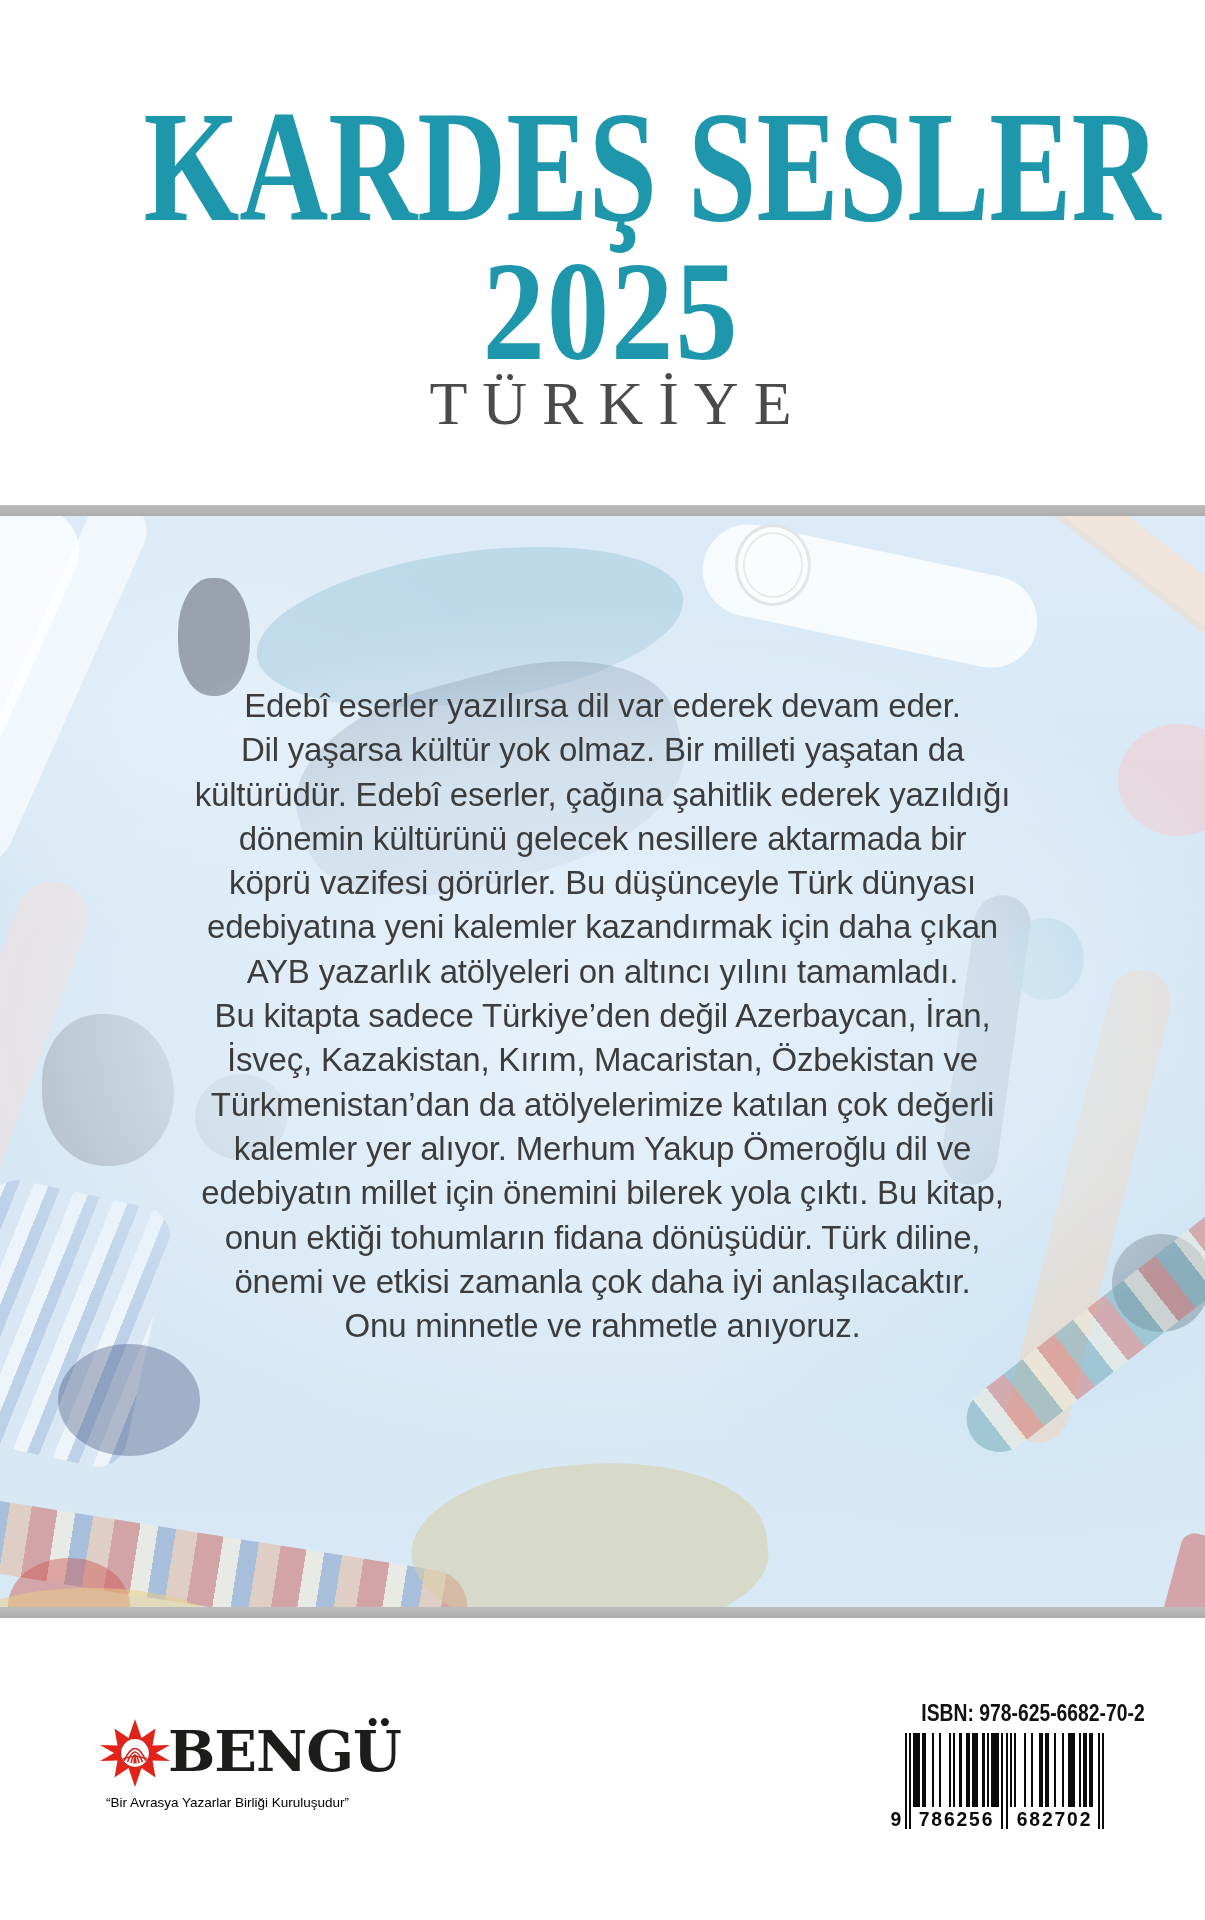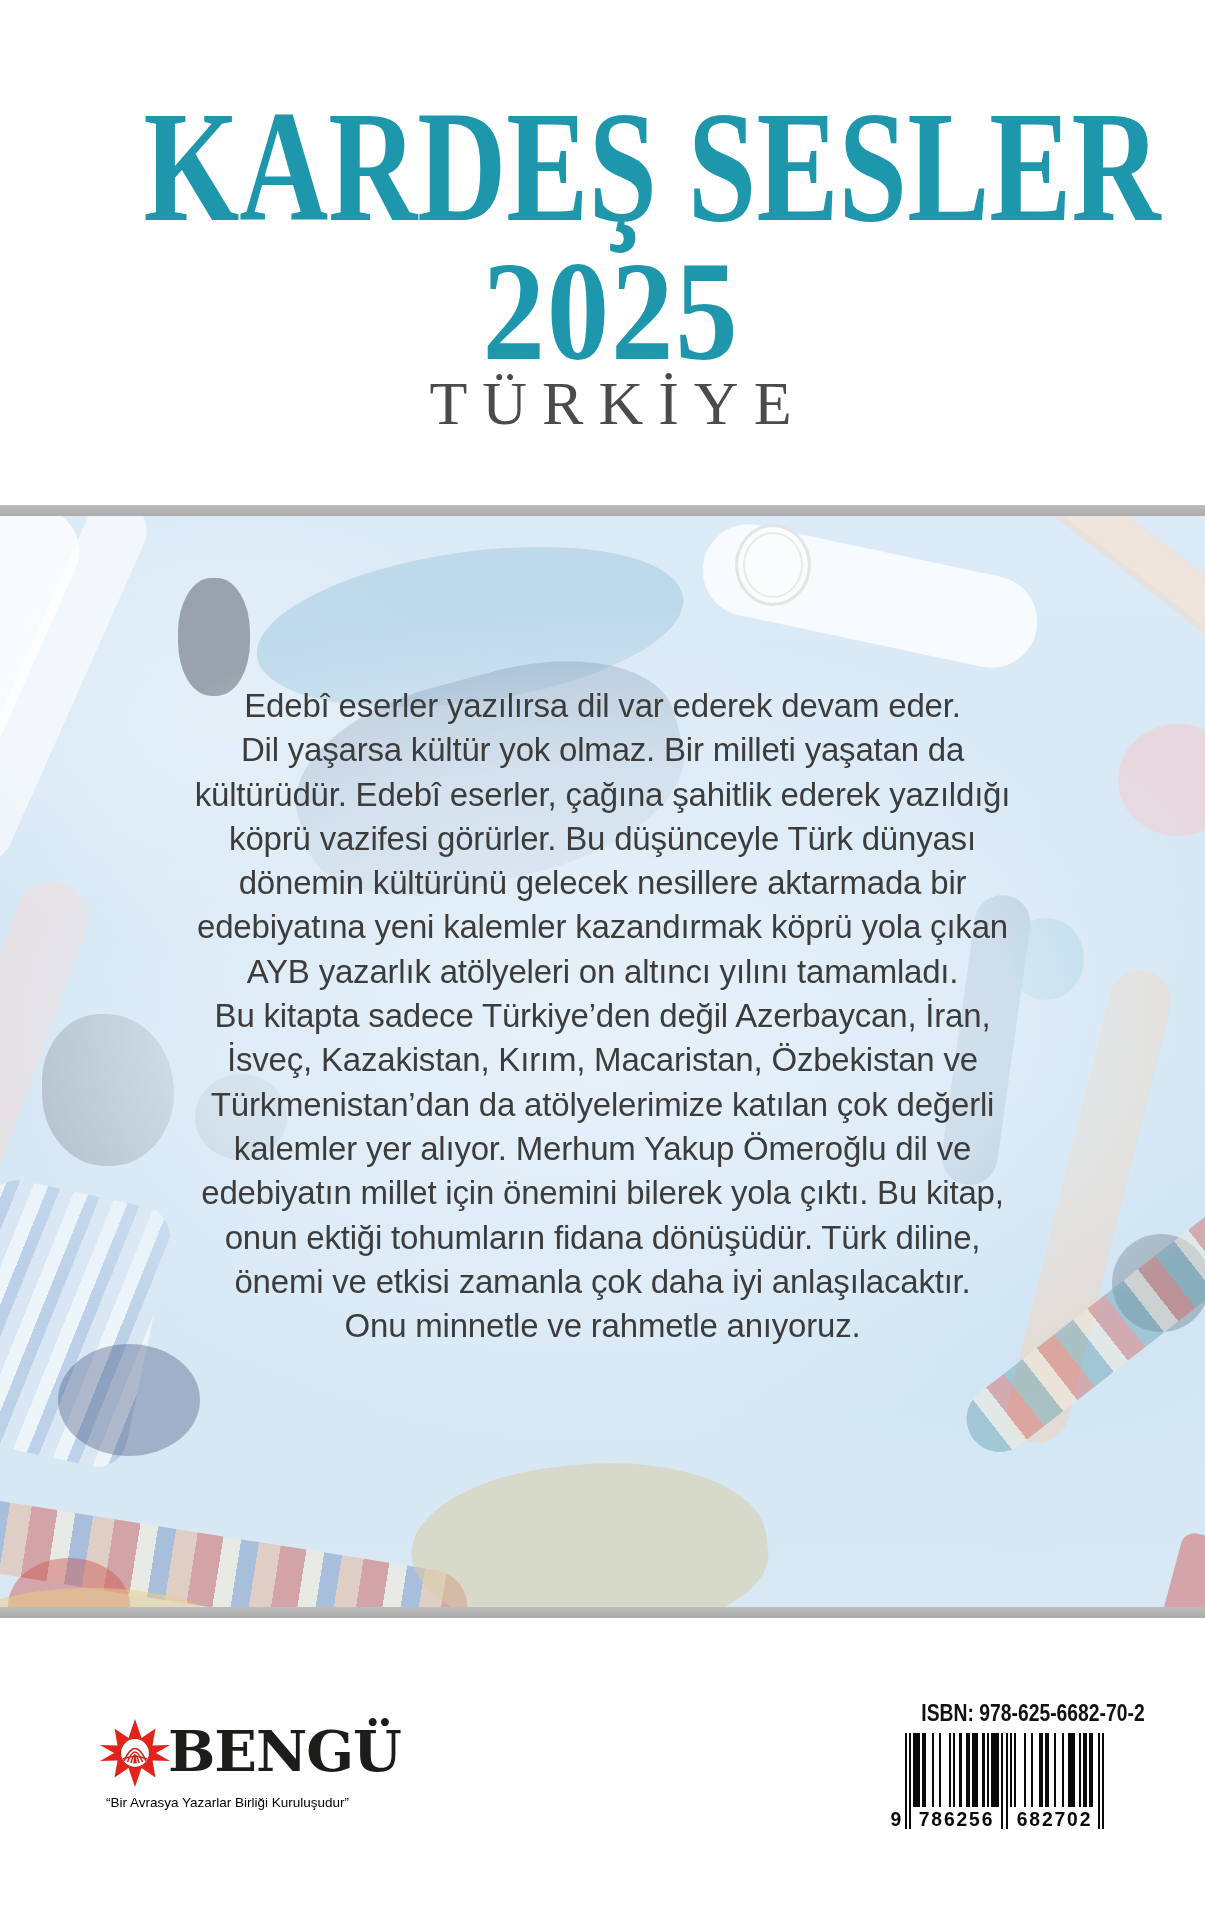--- a/index.html
+++ b/index.html
@@ -175,23 +175,23 @@
       <div class="a-head-r"></div>
       <div class="a-scarf-r"></div>
       <div class="a-red-edge"></div>
       <div class="wash"></div>
     </div>
 
     <div class="blurb">
       <div>Edebî eserler yazılırsa dil var ederek devam eder.</div>
       <div>Dil yaşarsa kültür yok olmaz. Bir milleti yaşatan da</div>
       <div>kültürüdür. Edebî eserler, çağına şahitlik ederek yazıldığı</div>
+      <div>dönemin kültürünü gelecek nesillere aktarmada bir</div>
       <div>köprü vazifesi görürler. Bu düşünceyle Türk dünyası</div>
-      <div>dönemin kültürünü gelecek nesillere aktarmada bir</div>
-      <div>edebiyatına yeni kalemler kazandırmak köprü yola çıkan</div>
+      <div>edebiyatına yeni kalemler kazandırmak için daha çıkan</div>
       <div>AYB yazarlık atölyeleri on altıncı yılını tamamladı.</div>
       <div>Bu kitapta sadece Türkiye’den değil Azerbaycan, İran,</div>
       <div>İsveç, Kazakistan, Kırım, Macaristan, Özbekistan ve</div>
       <div>Türkmenistan’dan da atölyelerimize katılan çok değerli</div>
       <div>kalemler yer alıyor. Merhum Yakup Ömeroğlu dil ve</div>
       <div>edebiyatın millet için önemini bilerek yola çıktı. Bu kitap,</div>
       <div>onun ektiği tohumların fidana dönüşüdür. Türk diline,</div>
       <div>önemi ve etkisi zamanla çok daha iyi anlaşılacaktır.</div>
       <div>Onu minnetle ve rahmetle anıyoruz.</div>
     </div>

